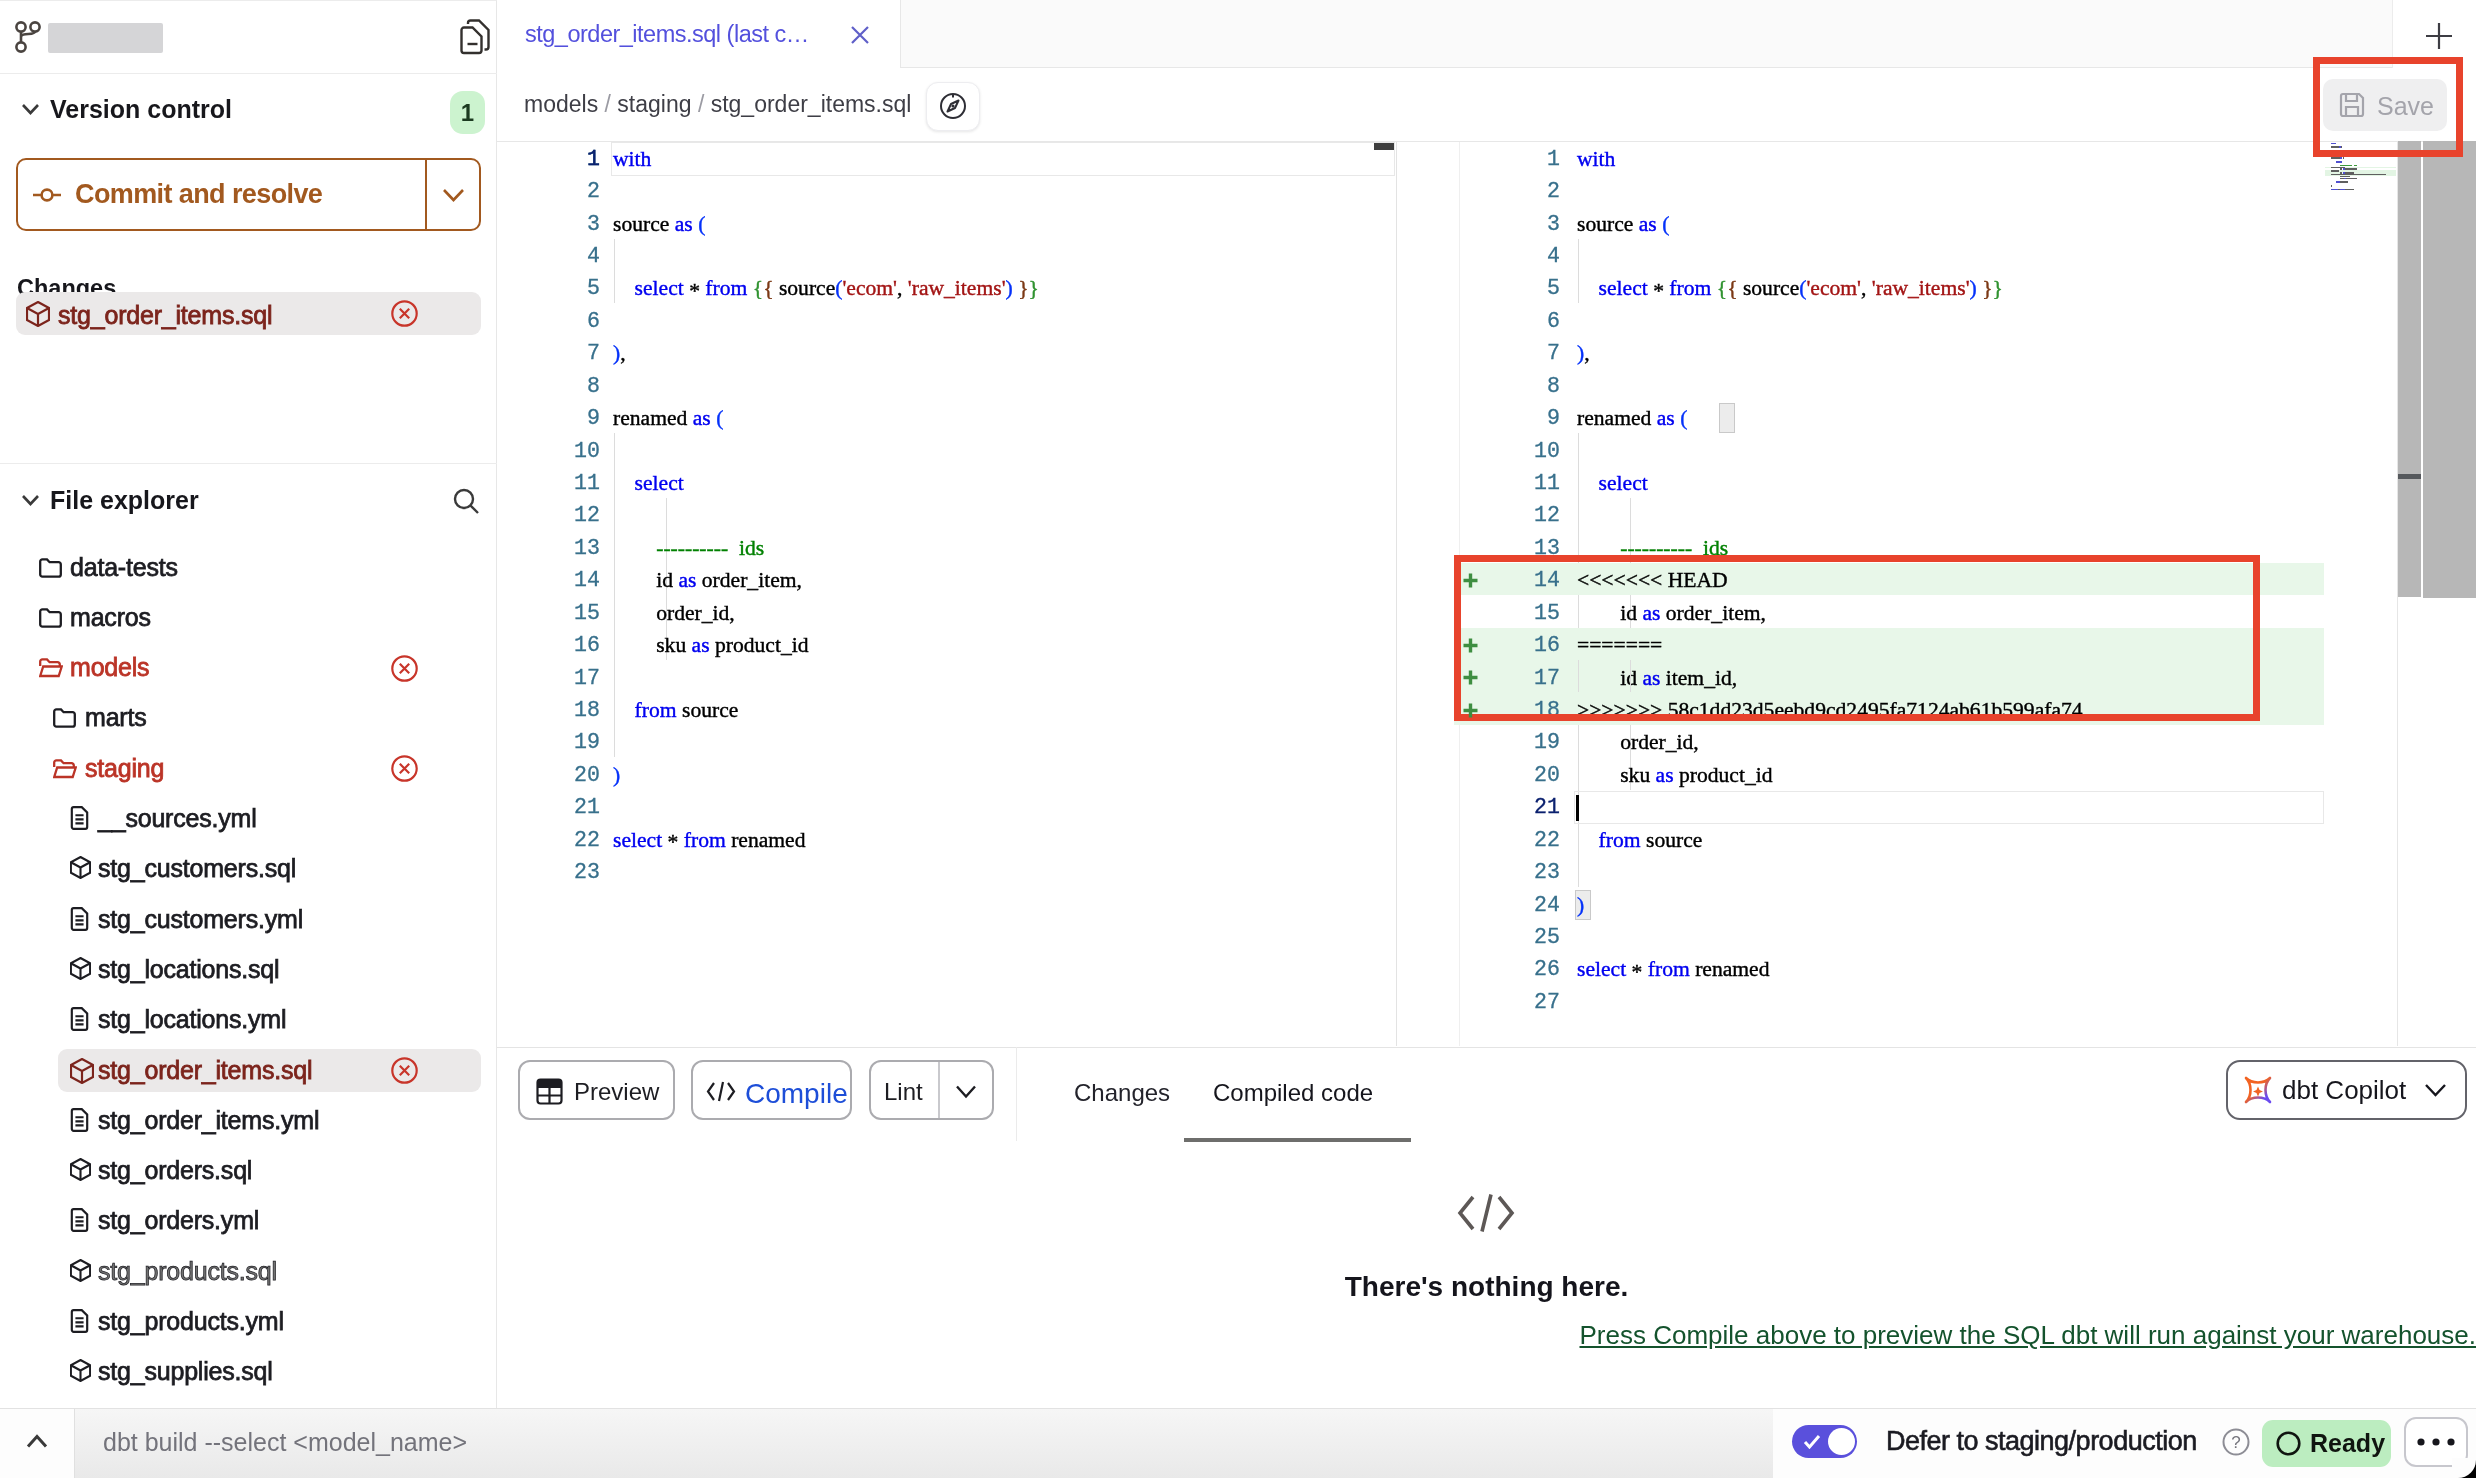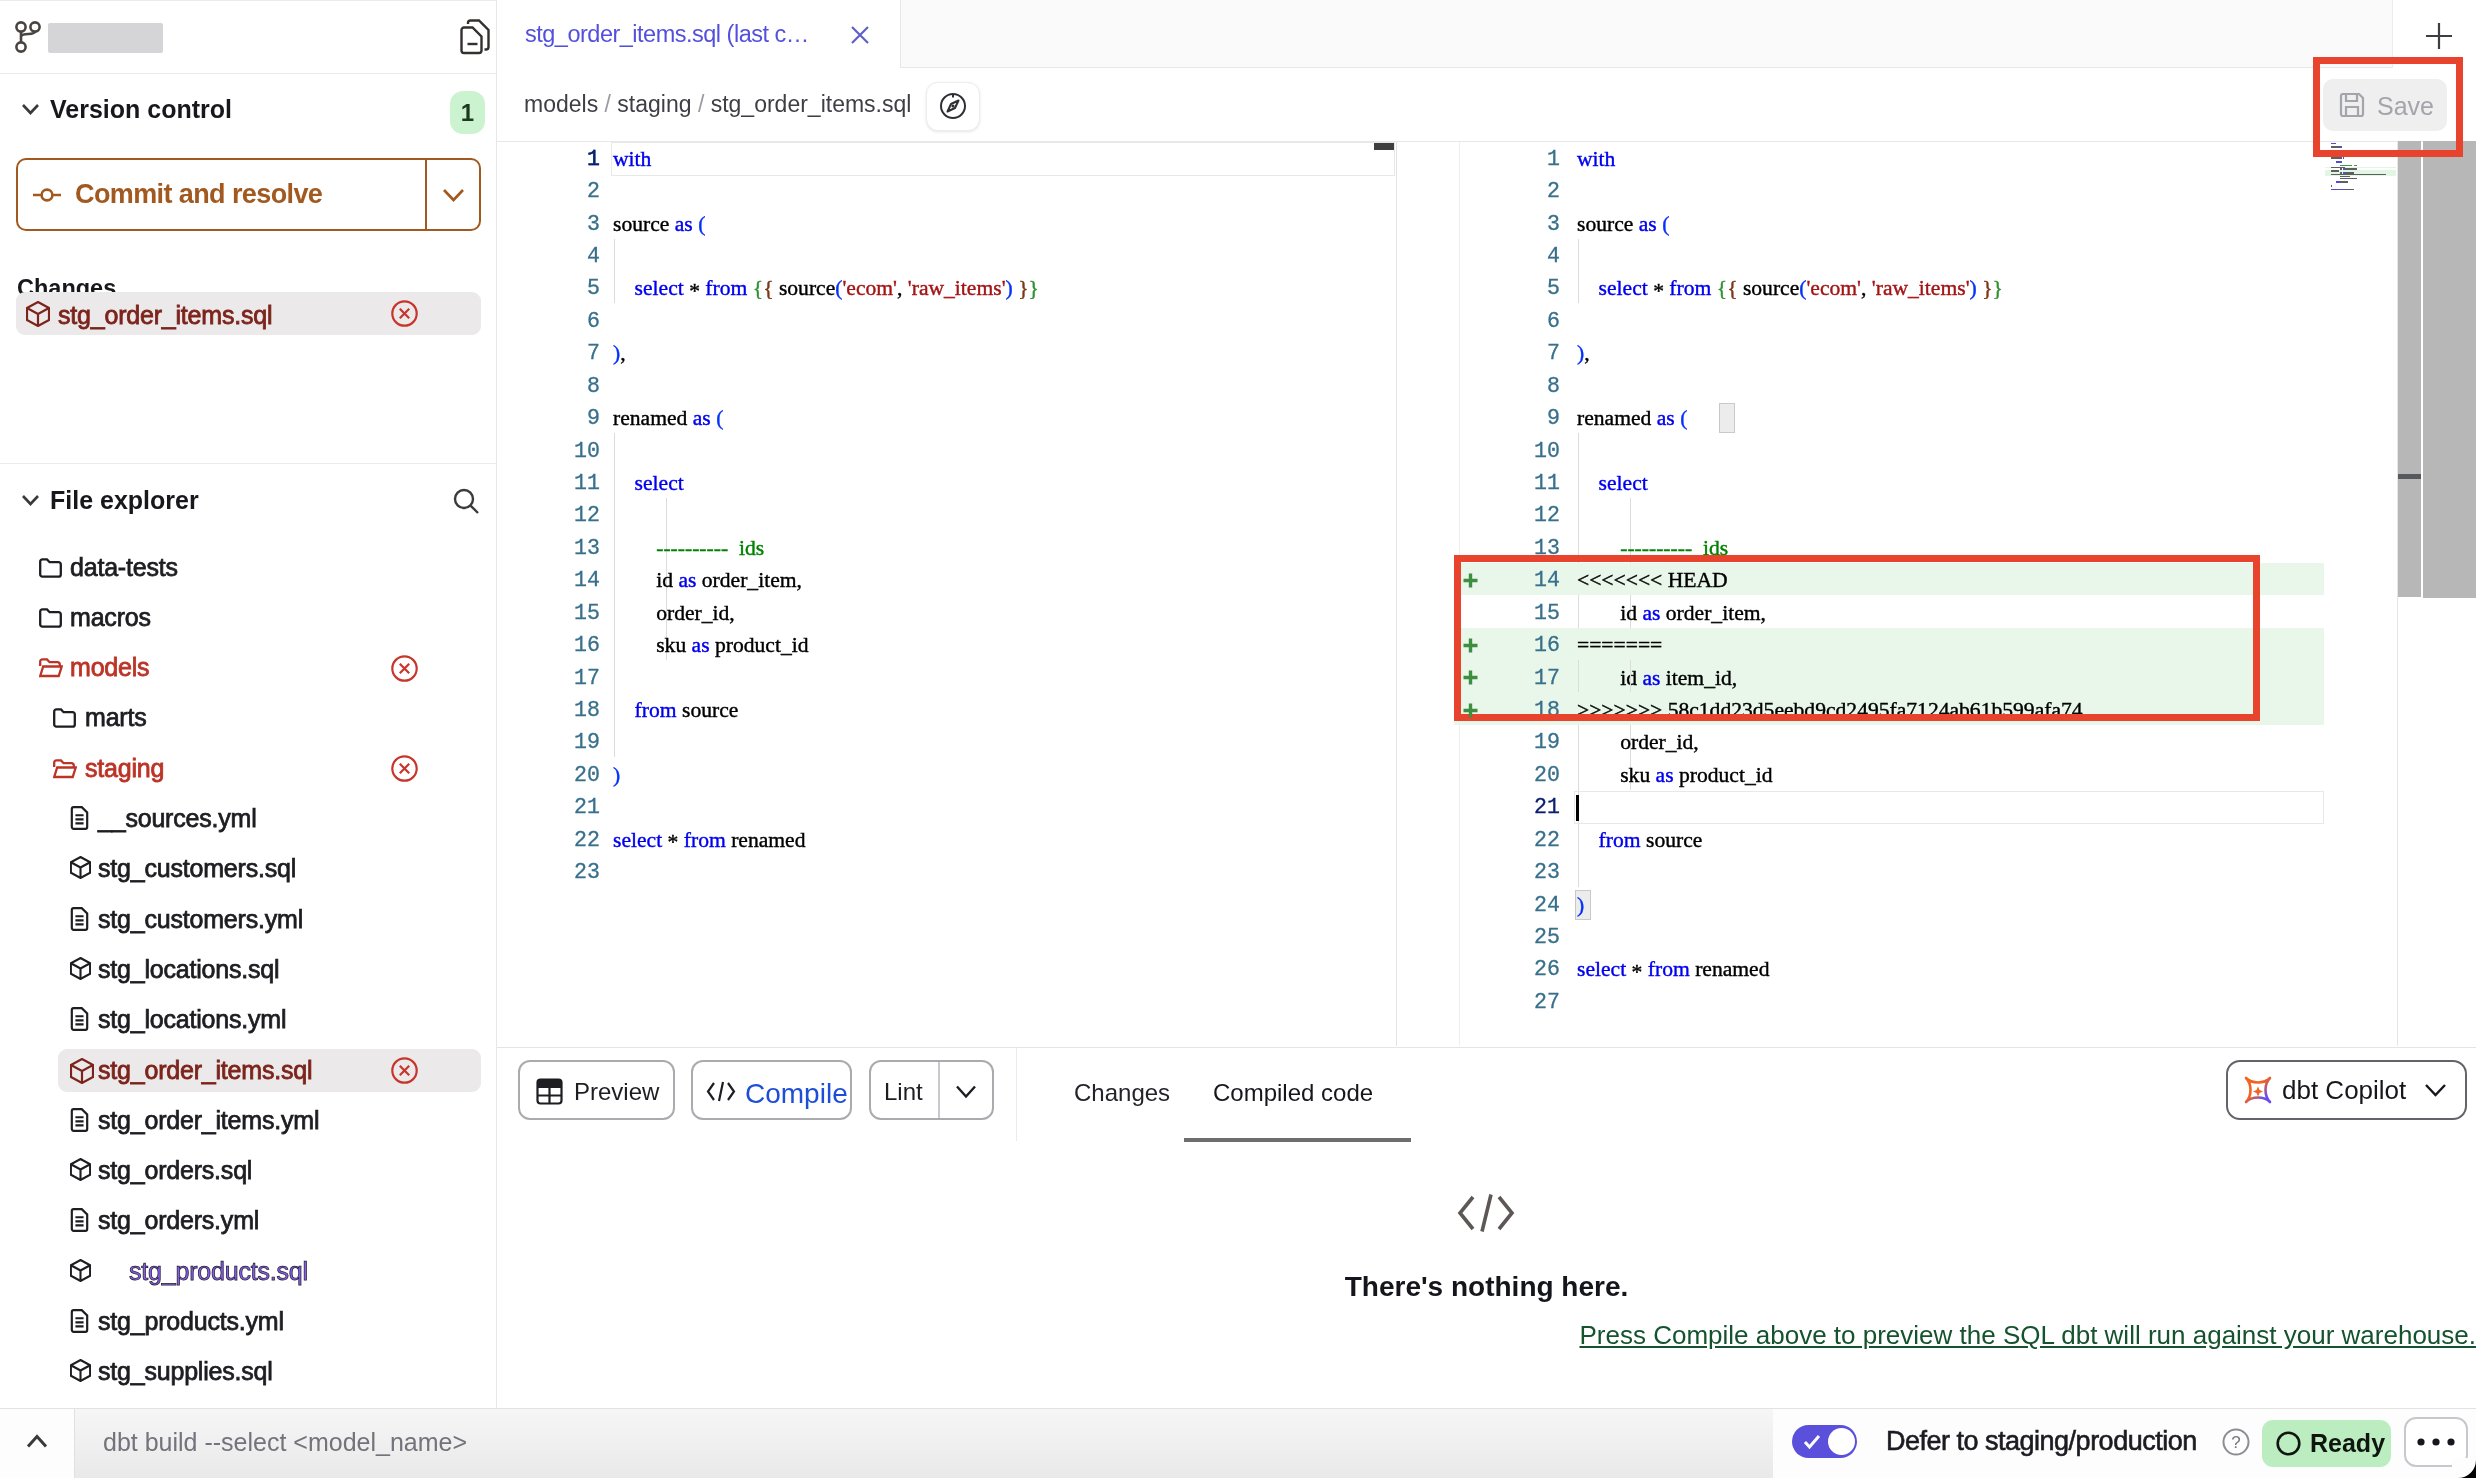--- a/index.html
+++ b/index.html
@@ -195,21 +195,21 @@
       <path d="M6 10 h9 M6 14.5 h9 M6 19 h9"></path>
     </g>
   </svg>
 <div class="abs" style="left:98px;top:1206.4px;font-size:25px;font-weight:400;-webkit-text-stroke:0.75px #1d1d22;color:#1d1d22;letter-spacing:-0.2px;">stg_orders.yml</div>
 <svg class="abs" style="left:70px;top:1258.7px" width="21" height="23" viewBox="0 0 24 26">
     <g fill="none" stroke="#1d1d22" stroke-width="2.4">
       <path d="M12 1 L23 7 V19 L12 25 L1 19 V7 Z"></path>
       <path d="M1 7 L12 13 L23 7 M12 13 V25"></path>
     </g>
   </svg>
-<div class="abs" style="left:98px;top:1256.7px;font-size:25px;font-weight:400;-webkit-text-stroke:0.75px #1d1d22;color:#8b5cf6;letter-spacing:-0.2px;margin-left:31px;">stg_products.sql</div>
+<div class="abs" style="left:98px;top:1256.7px;font-size:25px;font-weight:400;-webkit-text-stroke:0.75px #1d1d22;color:#737373;letter-spacing:-0.2px;">stg_products.sql</div>
 <svg class="abs" style="left:70px;top:1309.0px" width="19" height="24" viewBox="0 0 21 26">
     <g fill="none" stroke="#1d1d22" stroke-width="2.4">
       <path d="M2 3 a2,2 0 0 1 2,-2 h9 l6,6 v16 a2,2 0 0 1 -2,2 h-13 a2,2 0 0 1 -2,-2 z"></path>
       <path d="M6 10 h9 M6 14.5 h9 M6 19 h9"></path>
     </g>
   </svg>
 <div class="abs" style="left:98px;top:1307.0px;font-size:25px;font-weight:400;-webkit-text-stroke:0.75px #1d1d22;color:#1d1d22;letter-spacing:-0.2px;">stg_products.yml</div>
 <svg class="abs" style="left:70px;top:1359.3px" width="21" height="23" viewBox="0 0 24 26">
     <g fill="none" stroke="#1d1d22" stroke-width="2.4">
       <path d="M12 1 L23 7 V19 L12 25 L1 19 V7 Z"></path>

